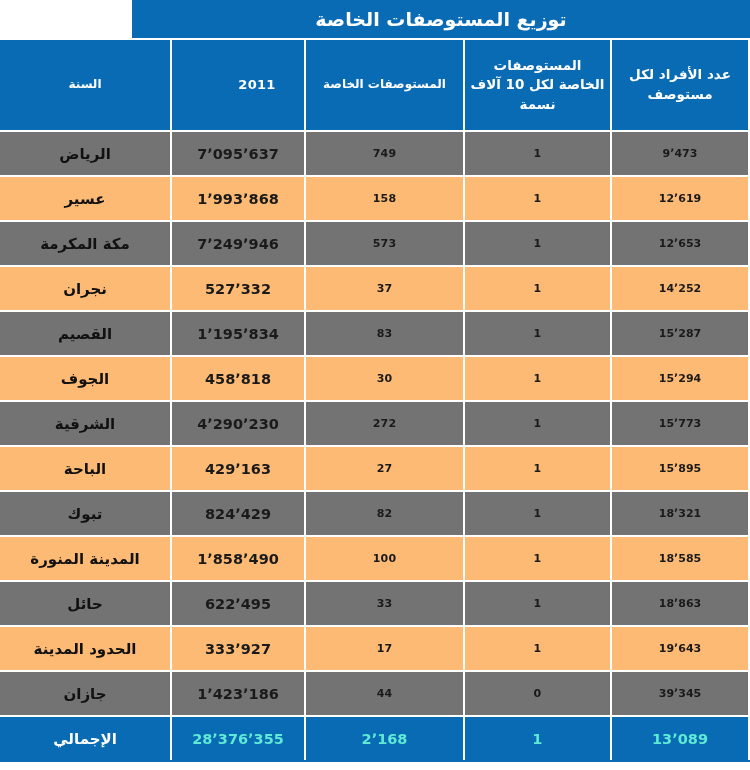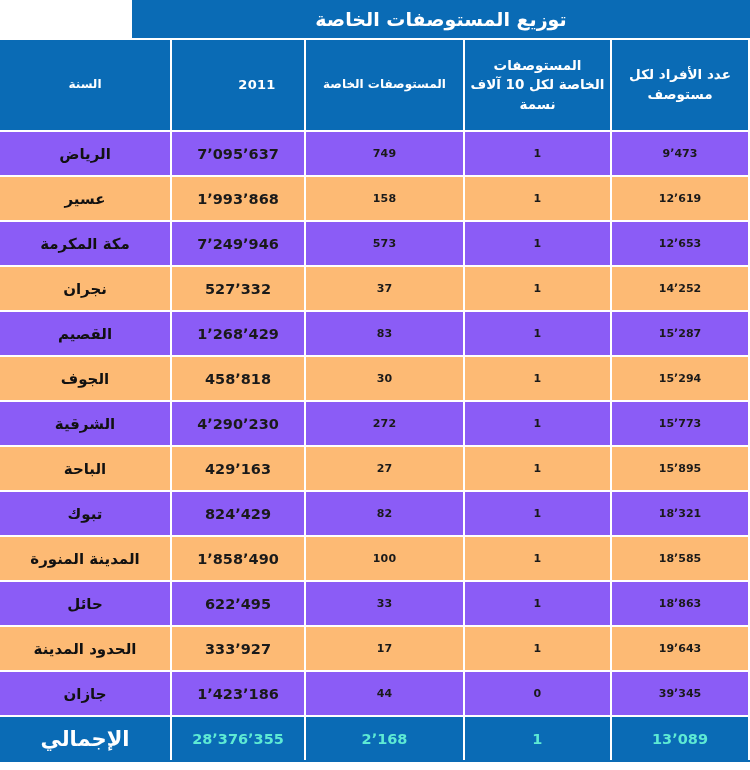--- a/index.html
+++ b/index.html
@@ -84,21 +84,21 @@
   
   tbody tr {
     height: 45px;
   }
   tbody tr td {
     font-size: 15px;
     font-weight: bold;
     color: #1a1a1a;
     height: 45px;
   }
-  tbody tr.row-light td { background: #8b5cf6; }
+  tbody tr.row-light td { background: #737373; }
   tbody tr.row-dark  td { background: #fdba74; }
 
   td.cell-region {
     font-size: 15px;
     font-weight: bold;
     color: #111111;
   }
   td.cell-num {
     font-size: 11px;
     font-weight: bold;
@@ -112,21 +112,21 @@
   tbody tr.total-row td {
     background: #0a6bb5;
     color: #5eead4;
     height: 40px;
     font-size: 14.5px;
     font-weight: bold;
     border-bottom: 2px solid #0a6bb5;
   }
   tbody tr.total-row td.cell-region {
     color: #ffffff;
-    font-size: 21px;
+    font-size: 15px;
   }
 </style>
 </head>
 <body>
 
 <div class="table-wrap">
 
   <div class="title-bar">توزيع المستوصفات الخاصة</div>
 
   <table class="data-grid">
@@ -172,21 +172,21 @@
           <td class="cell-num">14٬252</td>
           <td class="cell-num">1</td>
           <td class="cell-num">37</td>
           <td class="cell-pop">527٬332</td>
           <td class="cell-region">نجران</td>
         </tr>
         <tr class="row-light">
           <td class="cell-num">15٬287</td>
           <td class="cell-num">1</td>
           <td class="cell-num">83</td>
-          <td class="cell-pop">1٬268٬429</td>
+          <td class="cell-pop">1٬195٬834</td>
           <td class="cell-region">القصيم</td>
         </tr>
         <tr class="row-dark">
           <td class="cell-num">15٬294</td>
           <td class="cell-num">1</td>
           <td class="cell-num">30</td>
           <td class="cell-pop">458٬818</td>
           <td class="cell-region">الجوف</td>
         </tr>
         <tr class="row-light">

